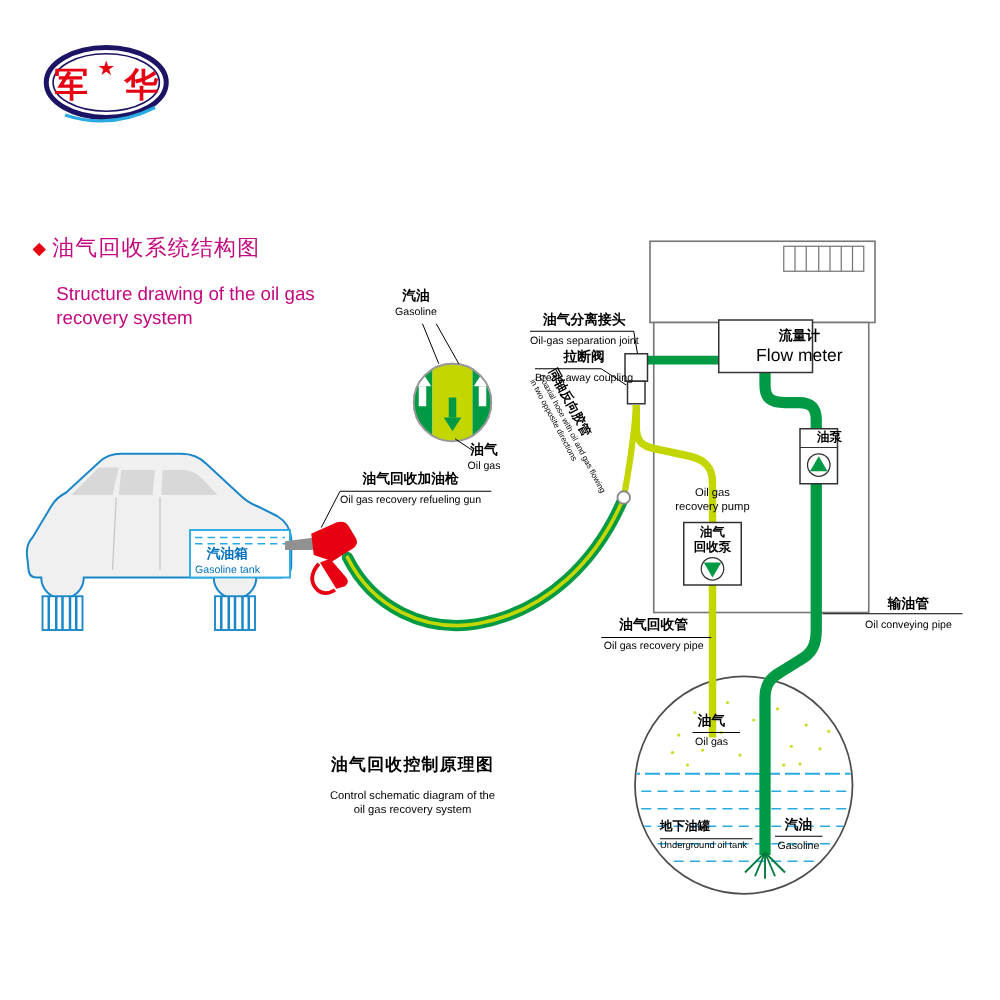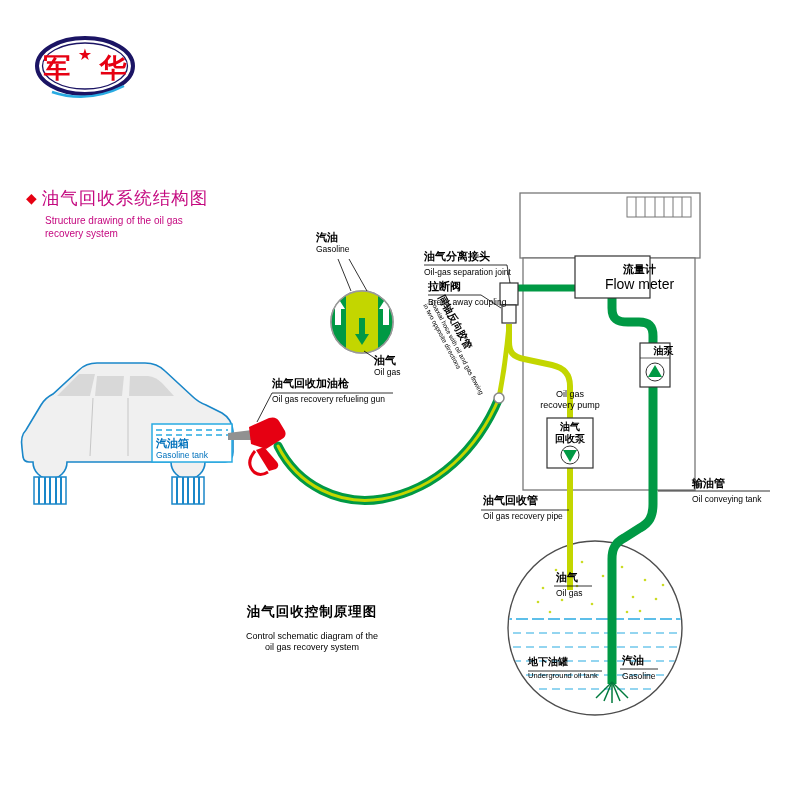--- a/index.html
+++ b/index.html
@@ -1,38 +1,38 @@
 <!DOCTYPE html>
 <html><head>
 <meta charset="utf-8">
 <style>
   html,body{margin:0;padding:0;background:#fff;}
   .canvas{position:relative;width:800px;height:800px;background:#ffffff;overflow:hidden;
           font-family:"Liberation Sans","DejaVu Sans",sans-serif;}
   svg.art{position:absolute;left:0;top:0;}
   svg text{font-family:"Liberation Sans","DejaVu Sans",sans-serif;}
   .lbl{position:absolute;line-height:1.18;white-space:nowrap;color:#000;}
-  .zh{font-size:11px;font-weight:bold;}
+  .zh{font-size:11px;font-weight:bold;text-align:center;}
   .zh-s{font-size:10px;font-weight:bold;}
   .en{font-size:8.5px;}
   .en-s{font-size:7.5px;}
   .gap{margin-top:4px;}
   .blue{color:#0071bc;}
   
   .header{position:absolute;left:26px;top:186px;}
   .header .row{display:flex;align-items:center;}
   .bullet{color:#e60012;font-size:14px;margin-right:5px;}
   .title-zh{color:#c4087f;font-size:17.5px;font-weight:normal;letter-spacing:1px;}
-  .title-en{color:#c4087f;font-size:10px;margin-left:19px;margin-top:5px;line-height:1.25;}
+  .title-en{color:#c4087f;font-size:15px;margin-left:19px;margin-top:17px;line-height:1.25;}
   
   .coax{position:absolute;left:446px;top:293px;transform:rotate(62deg);transform-origin:0 0;line-height:1.2;}
   .coax .czh{font-size:10px;font-weight:bold;}
   .coax .cen{font-size:6.5px;}
   
-  .footer{position:absolute;left:227px;top:603px;width:170px;text-align:center;}
+  .footer{position:absolute;left:245px;top:603px;width:170px;text-align:center;}
   .footer .fzh{font-size:13.5px;font-weight:bold;letter-spacing:1px;}
   .footer .fen{font-size:9px;margin-top:10px;line-height:1.25;}
   
   .boxtxt{position:absolute;text-align:center;line-height:1.2;}
 </style>
 </head>
 <body>
 
 <div class="canvas">
 
@@ -265,21 +265,21 @@
   <div class="en" style="font-size:9px;">recovery pump</div>
 </div>
 
 <div class="lbl boxtxt" style="left:547px;top:421px;width:46px;">
   <div class="zh-s">油气</div>
   <div class="zh-s">回收泵</div>
 </div>
 
 <div class="lbl" style="left:692px;top:477px;">
   <div class="zh">输油管</div>
-  <div class="en gap">Oil conveying tank</div>
+  <div class="en gap">Oil conveying pipe</div>
 </div>
 
 <div class="lbl" style="left:483px;top:494px;">
   <div class="zh">油气回收管</div>
   <div class="en gap">Oil gas recovery pipe</div>
 </div>
 
 <div class="lbl" style="left:556px;top:571px;">
   <div class="zh">油气</div>
   <div class="en gap">Oil gas</div>

